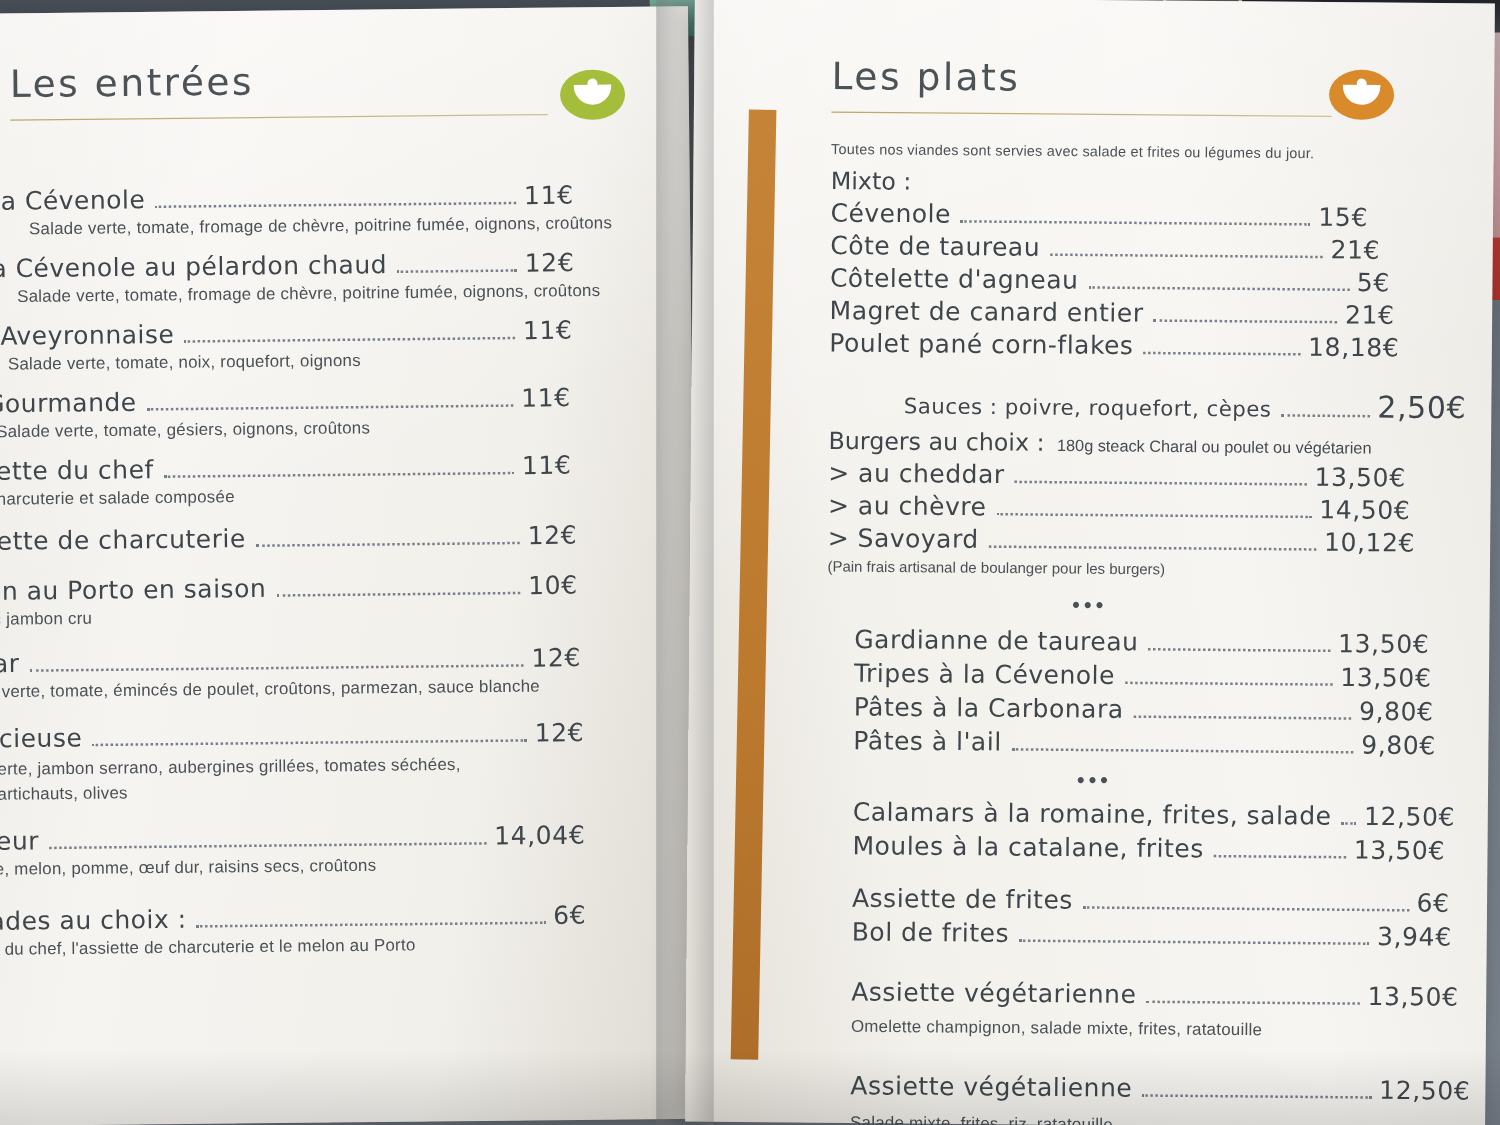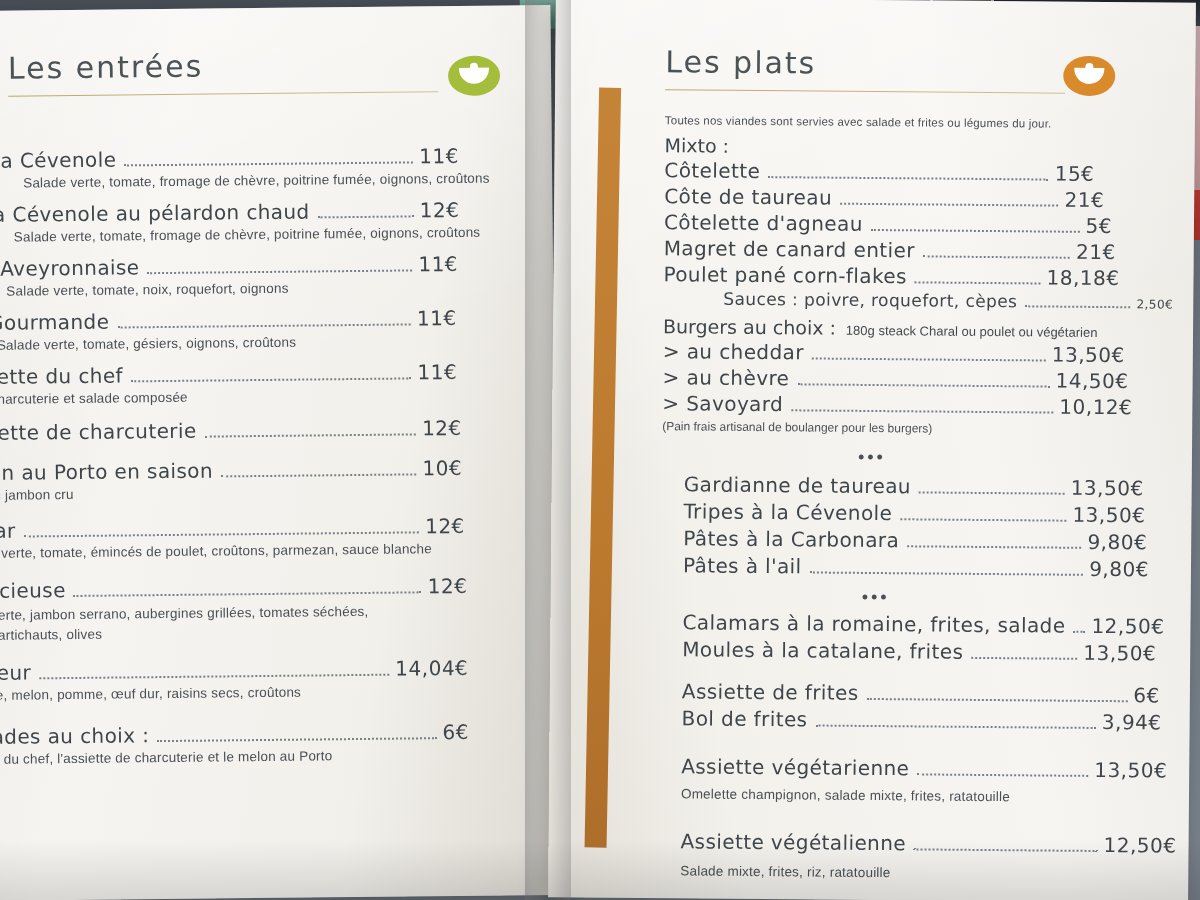--- a/index.html
+++ b/index.html
@@ -361,21 +361,21 @@
           <div class="glyph"></div>
         </div>
       </div>
 
       <div class="r-small" style="margin-top:24px;">Toutes nos viandes sont servies avec salade et frites ou légumes du jour.</div>
 
       <div class="r-plain" style="margin-top:8px;">Mixto :</div>
 
       <div style="margin-top:2px;">
         <div class="item-line" style="width:430px;margin-top:2px;">
-          <span class="item-name">Côtelette</span>
+          <span class="item-name">Cévenole</span>
           <span class="dots"></span>
           <span class="price">15€</span>
         </div>
         <div class="item-line" style="width:440px;margin-top:2px;">
           <span class="item-name">Côte de taureau</span>
           <span class="dots"></span>
           <span class="price">21€</span>
         </div>
         <div class="item-line" style="width:448px;margin-top:2px;">
           <span class="item-name">Côtelette d'agneau</span>
@@ -390,21 +390,21 @@
         <div class="item-line" style="width:456px;margin-top:2px;">
           <span class="item-name">Poulet pané corn-flakes</span>
           <span class="dots"></span>
           <span class="price">18,18€</span>
         </div>
       </div>
 
       <div class="item-line" style="width:450px;margin-top:2px;padding-left:60px;">
         <span class="item-name" style="font-size:17px;">Sauces : poivre, roquefort, cèpes</span>
         <span class="dots"></span>
-        <span class="price" style="font-size:12px;">2,50€</span>
+        <span class="price" style="font-size:24px;margin-top:20px;">2,50€</span>
       </div>
 
       <div style="display:flex;align-items:baseline;margin-top:6px;">
         <span class="r-plain">Burgers au choix :</span>
         <span class="r-sub" style="margin-left:10px;">180g steack Charal ou poulet ou végétarien</span>
       </div>
 
       <div>
         <div class="item-line" style="width:462px;margin-top:2px;">
           <span class="item-name">&gt; au cheddar</span>

